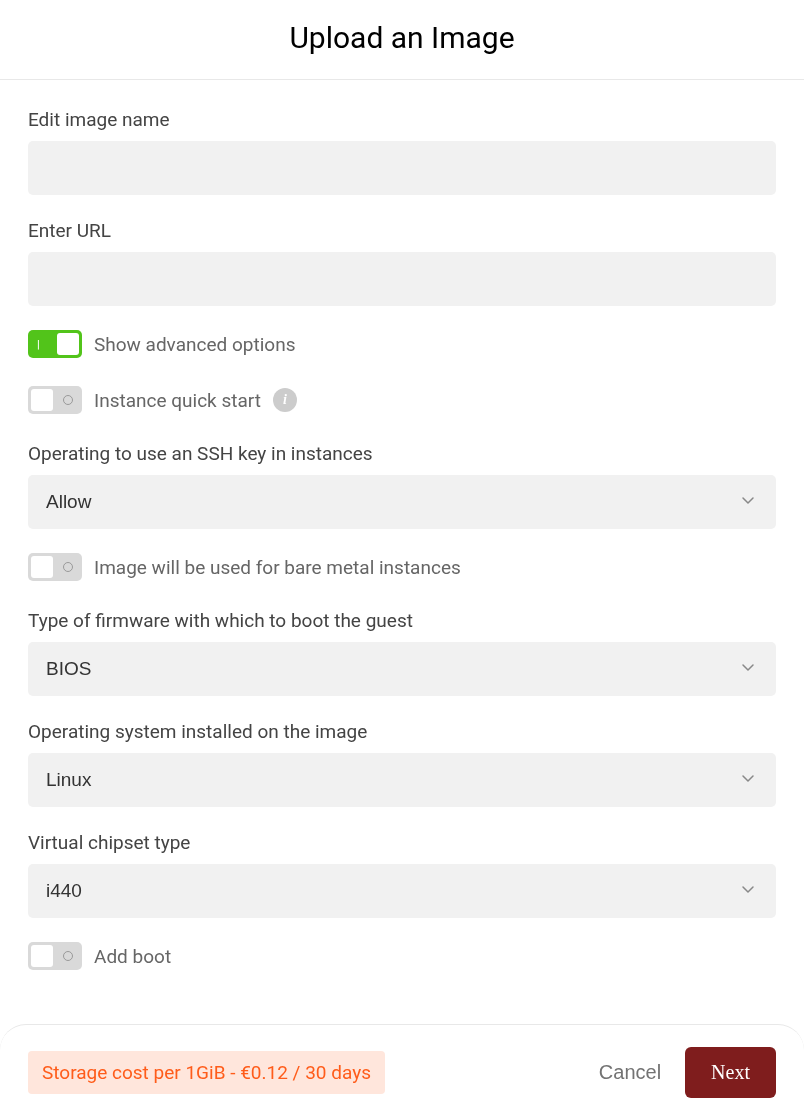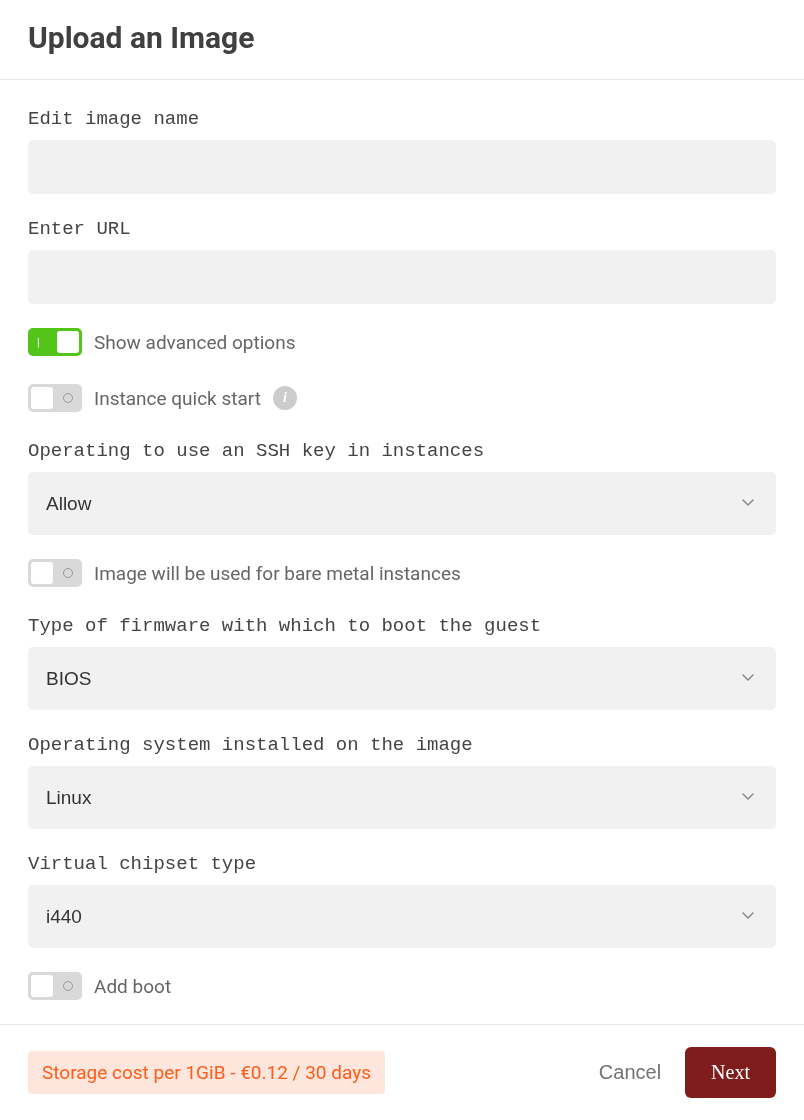--- a/index.html
+++ b/index.html
@@ -15,56 +15,56 @@
       height: 1120px;
       display: flex;
       flex-direction: column;
     }
     .header {
       padding: 20px 28px 24px 28px;
       border-bottom: 1px solid #e8e8e8;
     }
     .header h1 {
       font-size: 30px;
-      font-weight: 700;
-      color: #404040;
+      font-weight: 400;
+      color: #000000;
+      text-align: center;
     }
     .form-body {
       flex: 1;
       padding: 28px 28px 20px 28px;
       overflow-y: auto;
     }
     .field-group {
       margin-bottom: 24px;
     }
     .field-label {
       display: block;
       font-size: 19px;
       color: #444;
       margin-bottom: 10px;
       font-weight: 400;
-      font-family: Liberation Mono, monospace;
     }
     .text-input {
       width: 100%;
       height: 54px;
       background: #f1f1f1;
       border: none;
       border-radius: 5px;
       padding: 0 18px;
       font-size: 18px;
       color: #333;
     }
     .select-wrapper {
       position: relative;
       width: 100%;
     }
     .select-input {
       width: 100%;
-      height: 63px;
+      height: 54px;
       background: #f1f1f1;
       border: none;
       border-radius: 5px;
       padding: 0 18px;
       font-size: 19px;
       color: #333;
       appearance: none;
       cursor: pointer;
       text-align: left;
       display: flex;
@@ -148,20 +148,21 @@
       font-weight: bold;
       font-style: italic;
       font-family: Georgia, serif;
     }
     .footer {
       border-top: 1px solid #e8e8e8;
       padding: 22px 28px;
       display: flex;
       align-items: center;
       gap: 16px;
+      border-radius: 26px;
     }
     .storage-badge {
       background: #ffe6dc;
       color: #ff5c1a;
       padding: 10px 14px;
       border-radius: 4px;
       font-size: 19px;
       font-weight: 400;
     }
     .footer-spacer {

